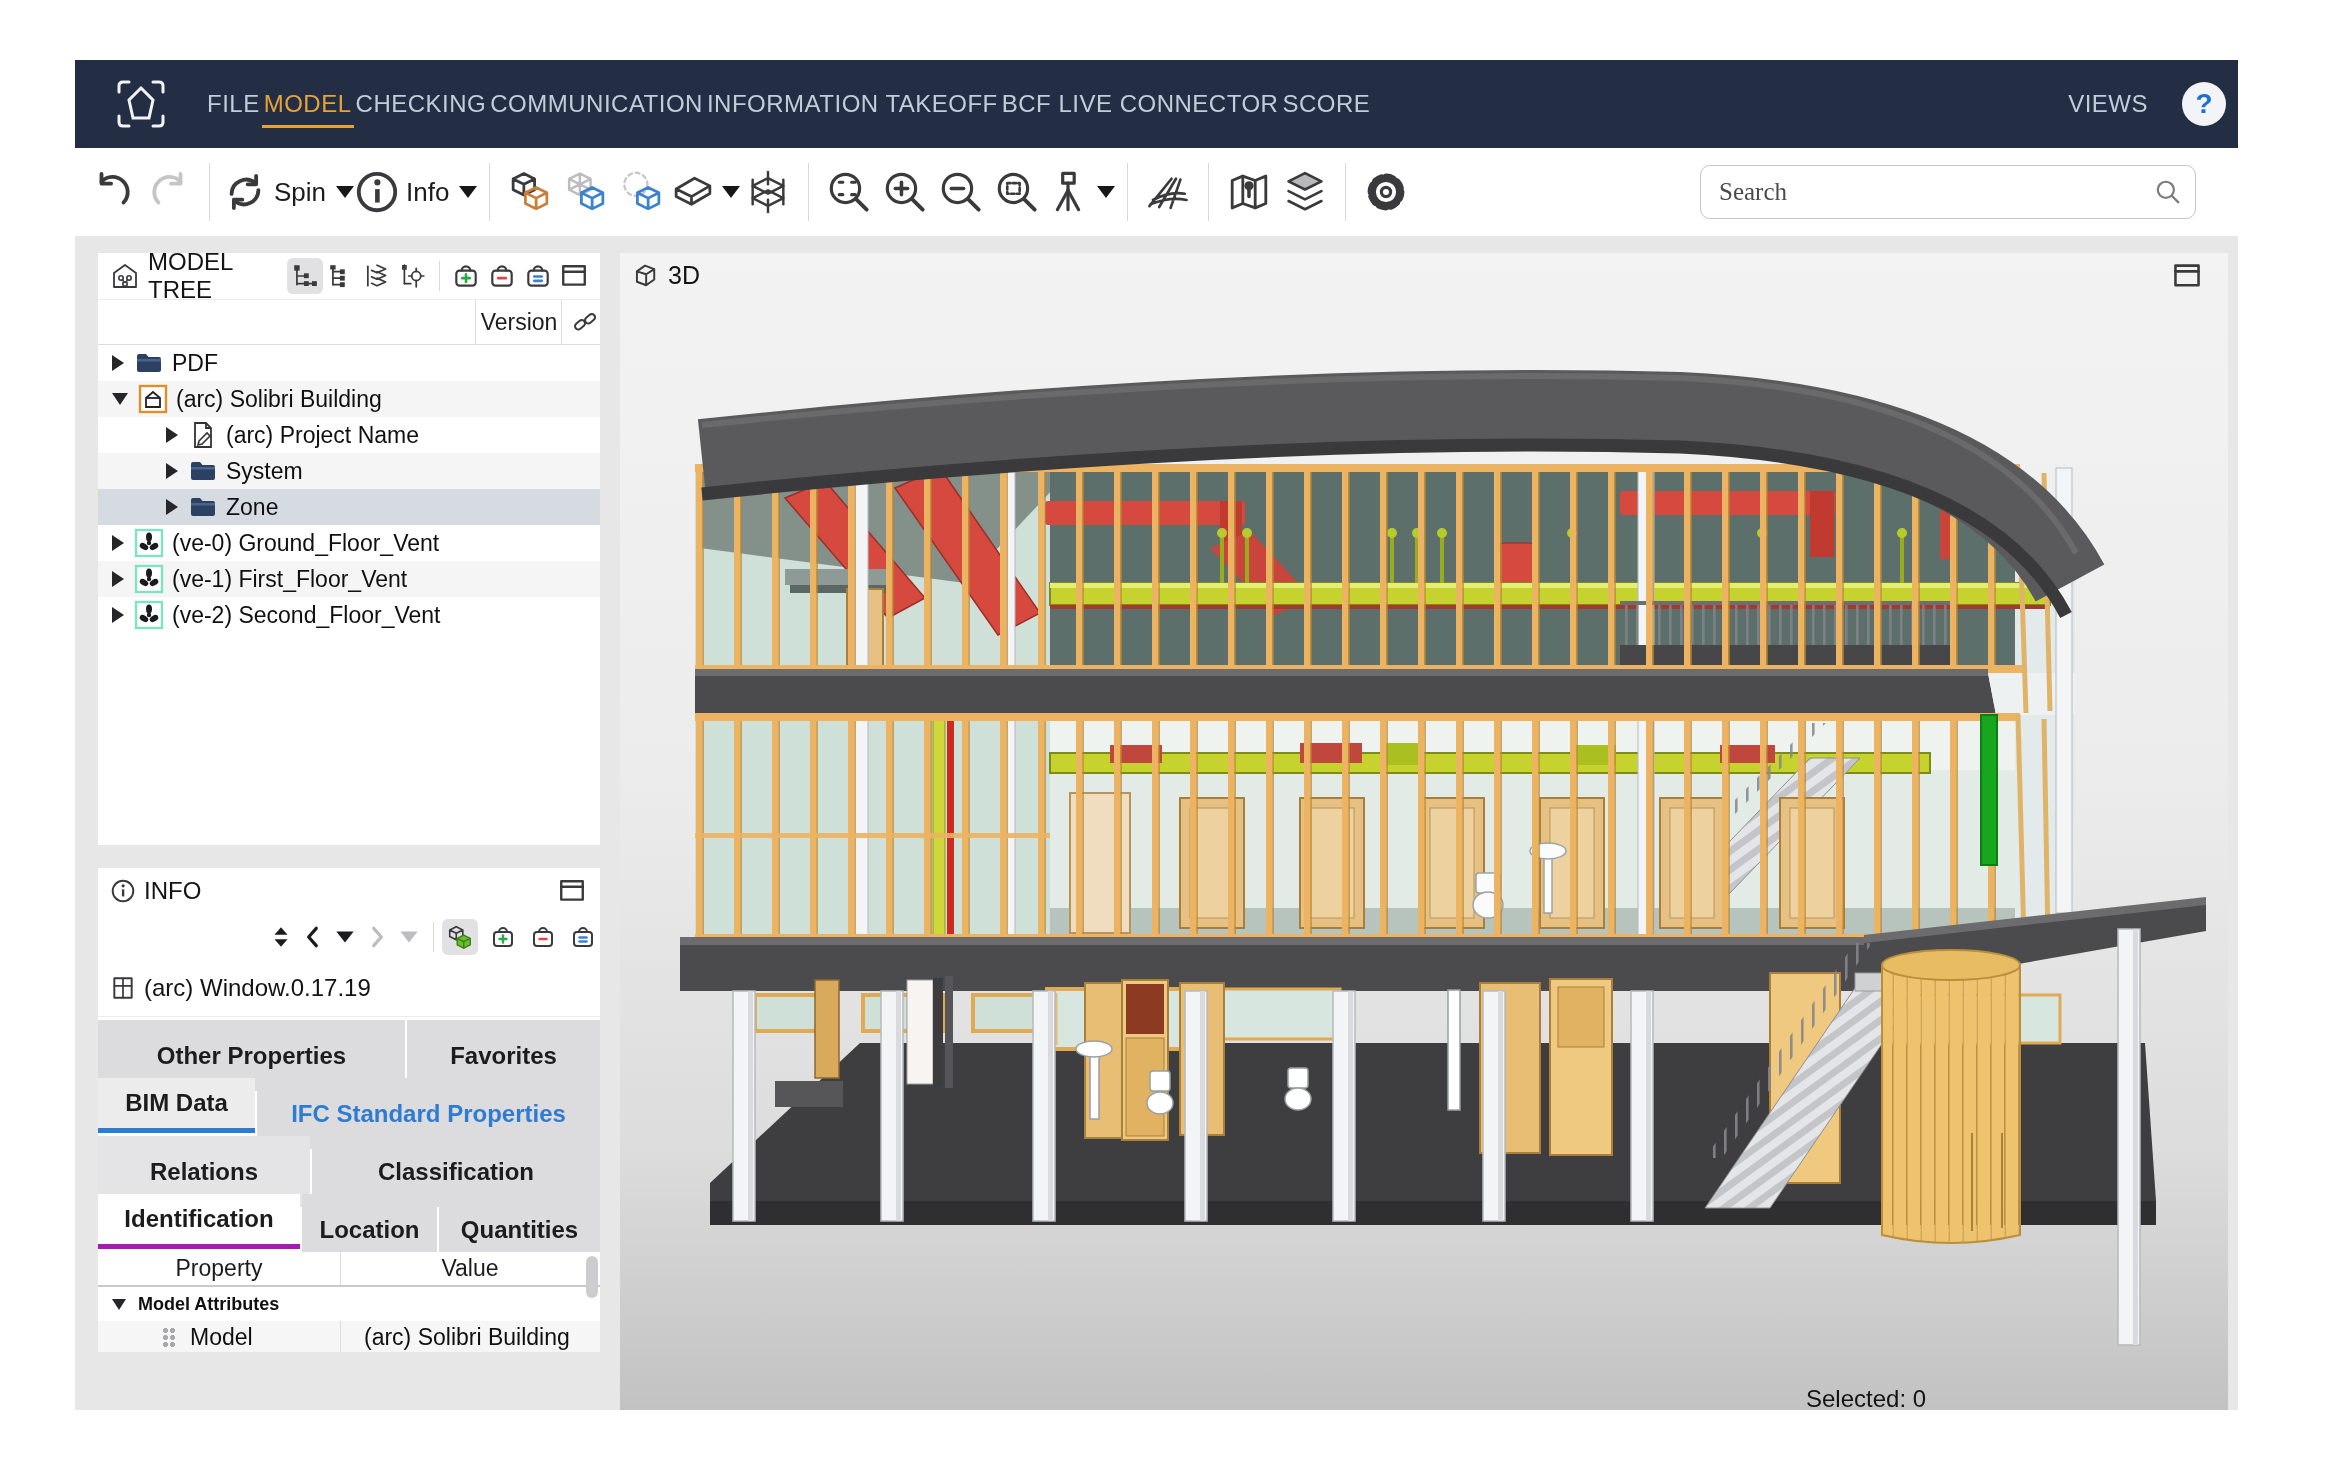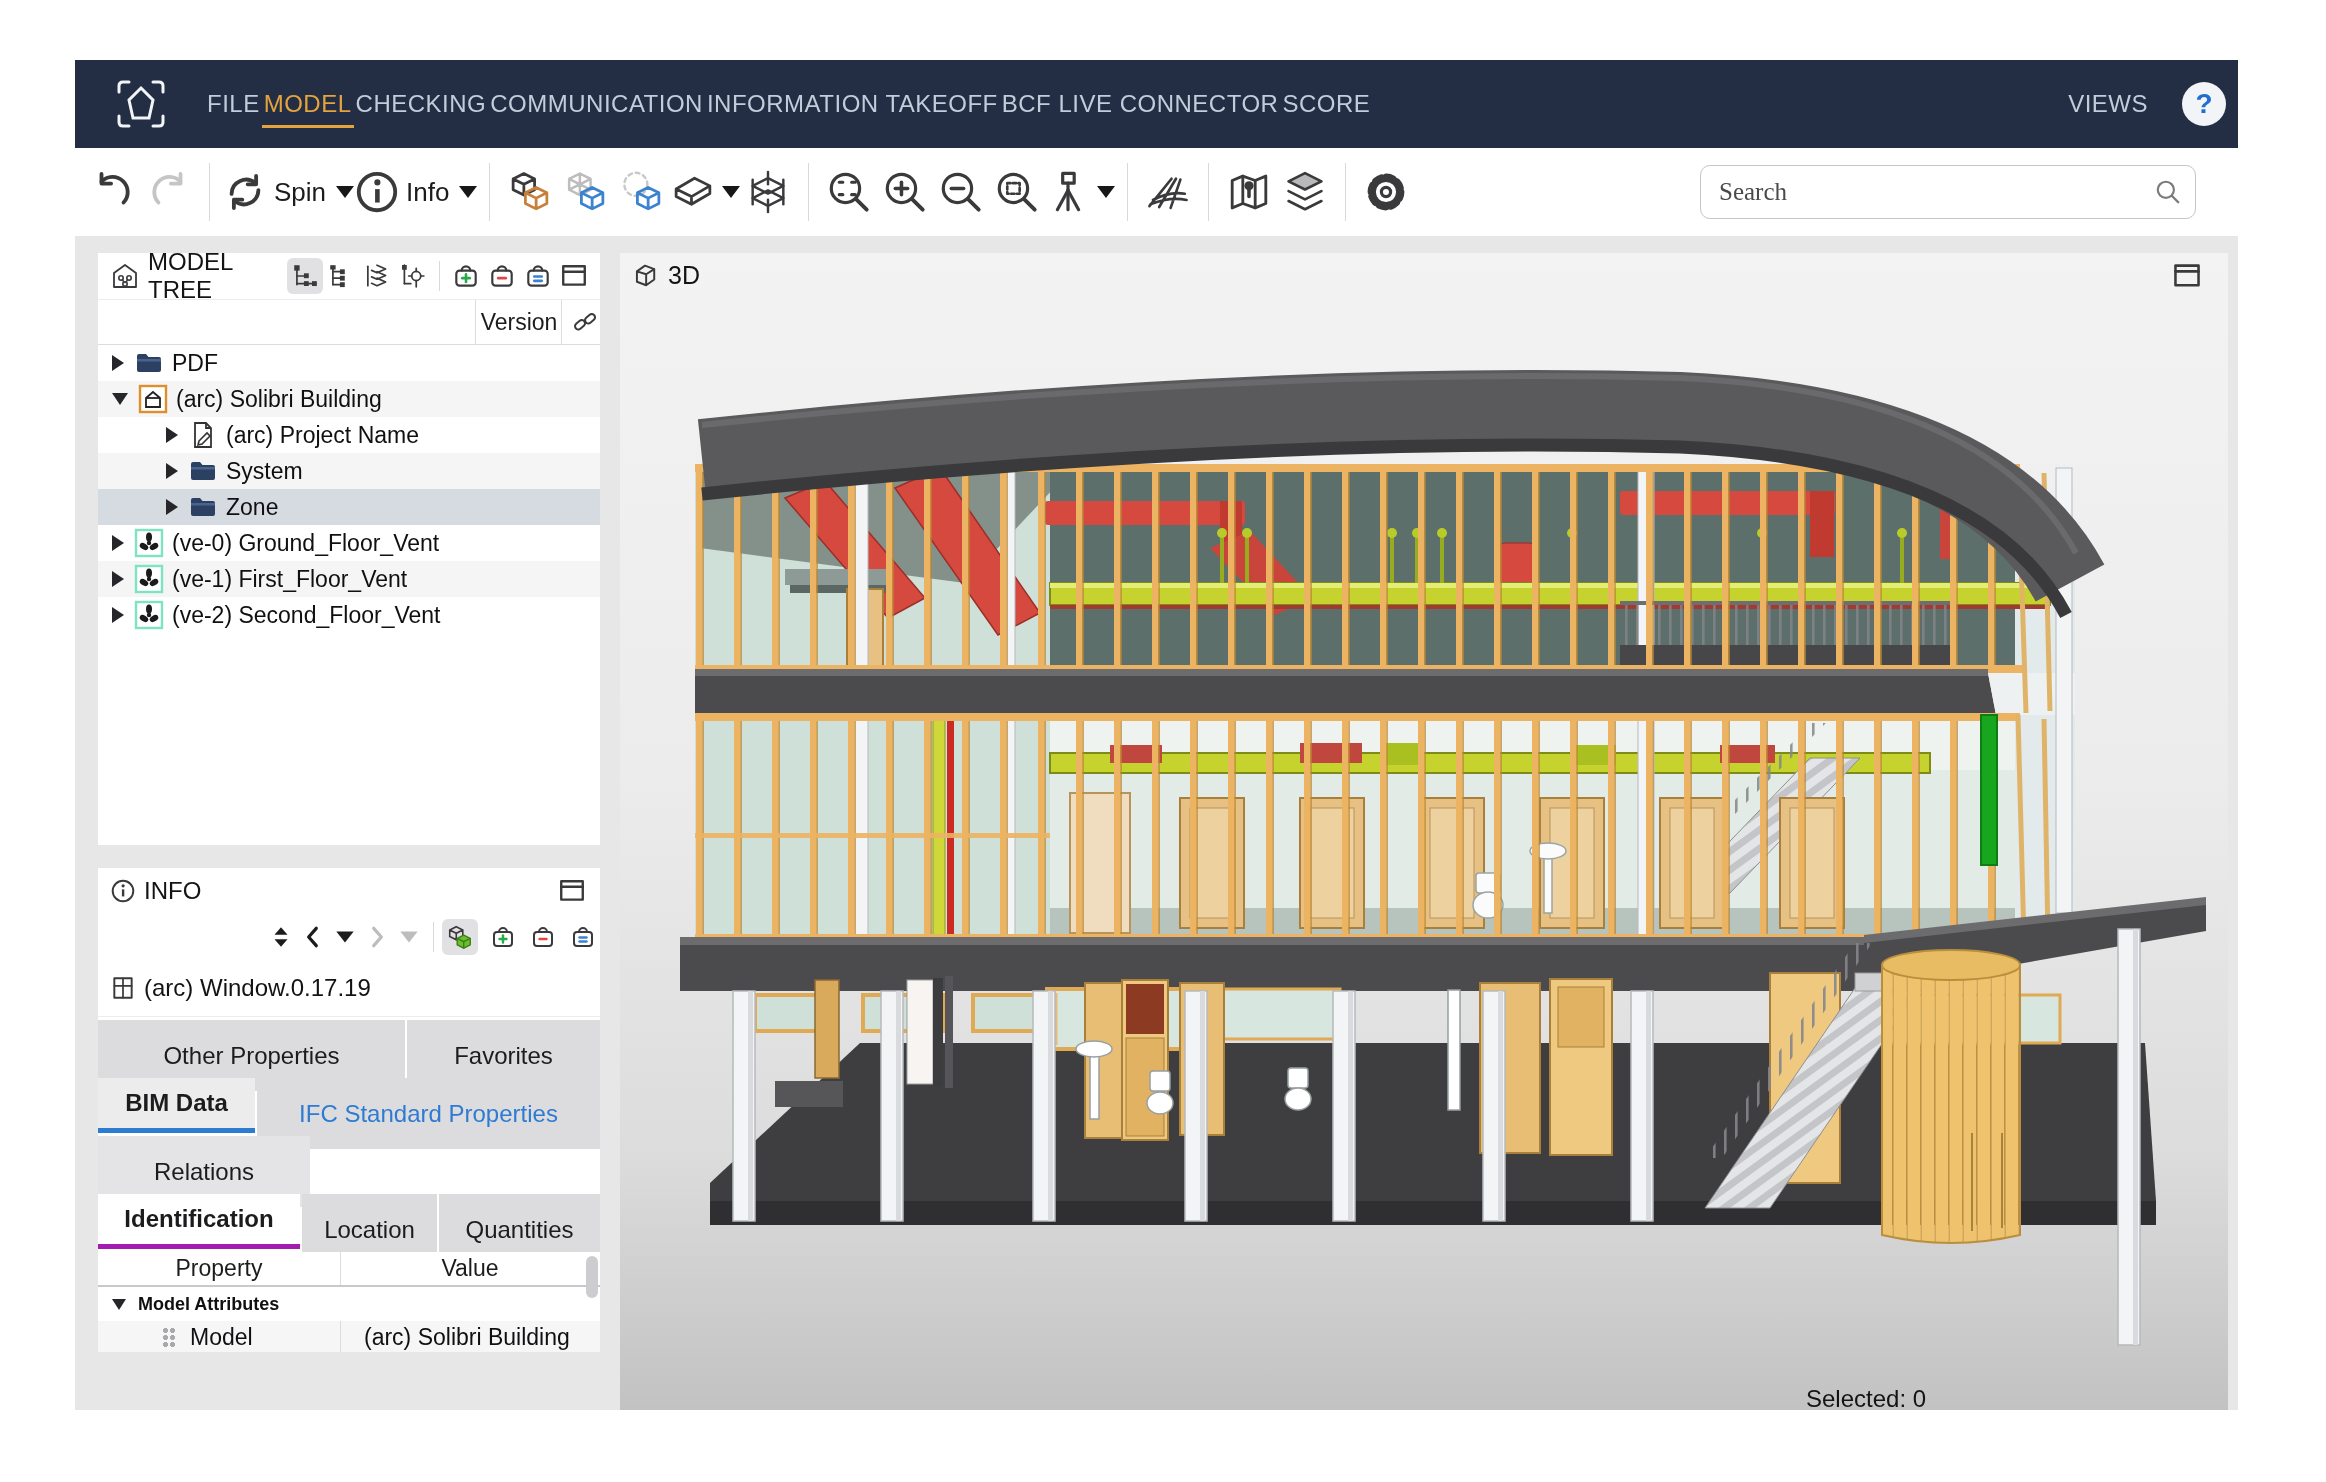--- a/index.html
+++ b/index.html
@@ -60,21 +60,21 @@
   .ind0{padding-left:14px;} .ind1{padding-left:68px;}
 
   
   .nav-row{display:flex;align-items:center;height:46px;padding-left:168px;}
   .nav-btn{width:34px;height:34px;display:flex;align-items:center;justify-content:center;margin-right:2px;}
   .nav-btn svg{width:26px;height:26px;}
   .sel-row{display:flex;align-items:center;height:56px;border-bottom:1px solid #ececee;}
   .sel-text{font-size:24px;color:#131315;margin-left:8px;}
   .tabs-row{position:absolute;left:0;width:502px;height:57px;}
   .tab{position:absolute;top:0;height:71px;background:#dcdcde;display:flex;align-items:center;justify-content:center;
-       font-size:24px;color:#1c1c1e;}
+       font-size:24px;color:#1c1c1e;font-weight:bold;}
   .tab.active-soft{background:#ececed;font-weight:bold;border-bottom:5px solid #2e7bd2;height:50px;}
   .tab.active-white{background:#ffffff;font-weight:bold;border-bottom:5px solid #a21caf;height:50px;}
   .tab.bluetext{color:#2e7bd2;}
   .info-table{position:absolute;left:0;top:384px;width:502px;}
   .it-header{position:relative;height:33px;border-bottom:2px solid #c9c9cb;display:flex;font-size:23px;color:#1c1c1e;background:#fff;}
   .it-col-div{position:absolute;left:242px;top:0;width:1px;height:100%;background:#dcdcde;}
   .it-h1{width:242px;display:flex;align-items:center;justify-content:center;}
   .it-h2{width:260px;display:flex;align-items:center;justify-content:center;}
   .it-group{position:relative;height:34px;display:flex;align-items:center;font-size:18px;font-weight:bold;color:#101012;background:#fff;}
   .it-row{position:relative;height:32px;display:flex;align-items:center;font-size:23px;color:#101012;background:#f6f6f7;}
@@ -531,20 +531,21 @@
       <div class="tabs-row" style="top:152px">
         <div class="tab" style="left:0;width:307px">Other Properties</div>
         <div class="tab" style="left:309px;width:193px">Favorites</div>
       </div>
       <div class="tabs-row" style="top:210px">
         <div class="tab active-soft" style="left:0;width:157px">BIM Data</div>
         <div class="tab bluetext" style="left:159px;width:343px">IFC Standard Properties</div>
       </div>
       <div class="tabs-row" style="top:268px">
         <div class="tab" style="left:0;width:212px;background:#e4e4e6">Relations</div>
+        <div class="tab" style="left:214px;width:288px">Classification</div>
       </div>
       <div class="tabs-row" style="top:326px">
         <div class="tab active-white" style="left:0;width:202px">Identification</div>
         <div class="tab" style="left:204px;width:135px">Location</div>
         <div class="tab" style="left:341px;width:161px">Quantities</div>
       </div>
 
       <div class="info-table">
         <div class="it-header">
           <div class="it-h1">Property</div>

